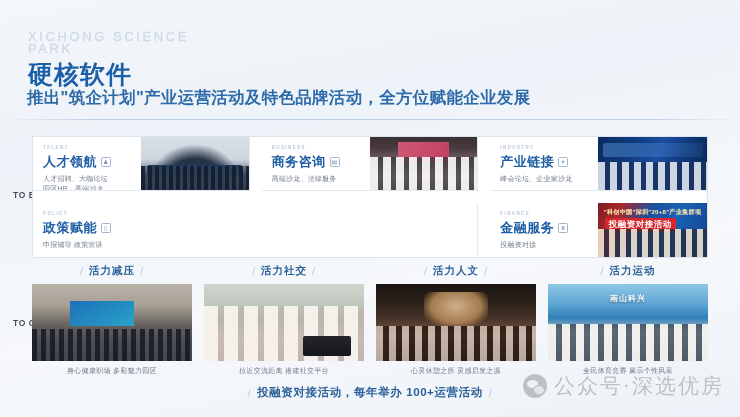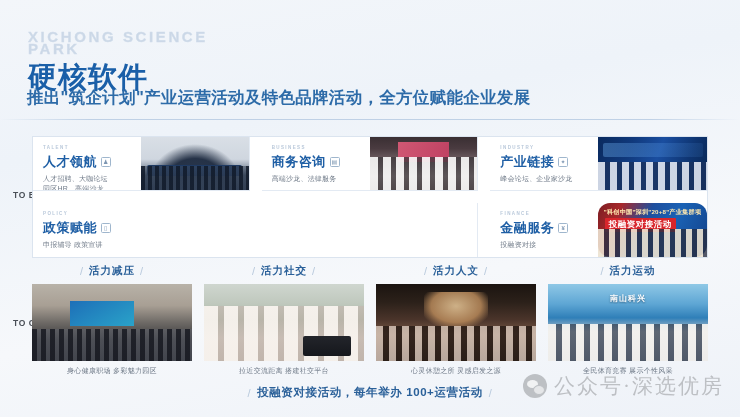--- a/index.html
+++ b/index.html
@@ -10,30 +10,30 @@
   }
   body {
     position: relative;
     background: linear-gradient(170deg, #f3f6fa 0%, #eef3f9 30%, #f6f8fb 65%, #eef2f8 100%);
   }
 
   
   .header { position: absolute; left: 0; top: 0; width: 740px; height: 120px; }
   .watermark-brand {
     position: absolute; left: 28px; top: 31px;
-    font-size: 15px; font-weight: 700; letter-spacing: 2.6px;
+    font-size: 13px; font-weight: 400; letter-spacing: 2.6px;
     line-height: 12px;
     color: #c5d3e4;
     -webkit-text-stroke: 0.4px #ccd9e8;
     white-space: pre-line;
     opacity: .85;
   }
   .title-main {
     position: absolute; left: 28px; top: 58px;
-    font-size: 29px; font-weight: 700; letter-spacing: 1px;
+    font-size: 25px; font-weight: 700; letter-spacing: 1px;
     color: #1a5fa8;
     text-shadow: 0 1px 0 rgba(255,255,255,.6);
   }
   .title-sub {
     position: absolute; left: 27px; top: 87px;
     font-size: 16.5px; font-weight: 700; letter-spacing: .3px;
     color: #2d6ba8;
   }
   .header-rule {
     position: absolute; left: 0; top: 119px; width: 740px; height: 1px;
@@ -162,21 +162,20 @@
   .ph-lecture::after {
     content:""; position:absolute; left:0; right:0; bottom:0; height:48%;
     background:
       repeating-linear-gradient(to right,
         rgba(20,26,38,.9) 0 5px, rgba(70,80,96,.6) 5px 9px),
       linear-gradient(to bottom, rgba(30,38,52,.2), rgba(18,24,34,.95));
   }
 
   .ph-banner {
     background: linear-gradient(115deg, #7a1d22 0%, #a8282b 18%, #1f4f9e 42%, #1a62b5 64%, #123f86 100%);
-    border-radius: 12px;
   }
   .ph-banner .bnr-line1 {
     position:absolute; left:5%; top:9%; width:90%;
     font-size:6.2px; font-weight:700; color:#ffe9b0; letter-spacing:.2px;
     text-align:center; white-space:nowrap; overflow:hidden;
   }
   .ph-banner .bnr-line2 {
     position:absolute; left:6%; top:27%;
     font-size:8.5px; font-weight:700; color:#fff; letter-spacing:.5px;
     background:#d8262c; padding:1px 4px; border-radius:1px; white-space:nowrap;

